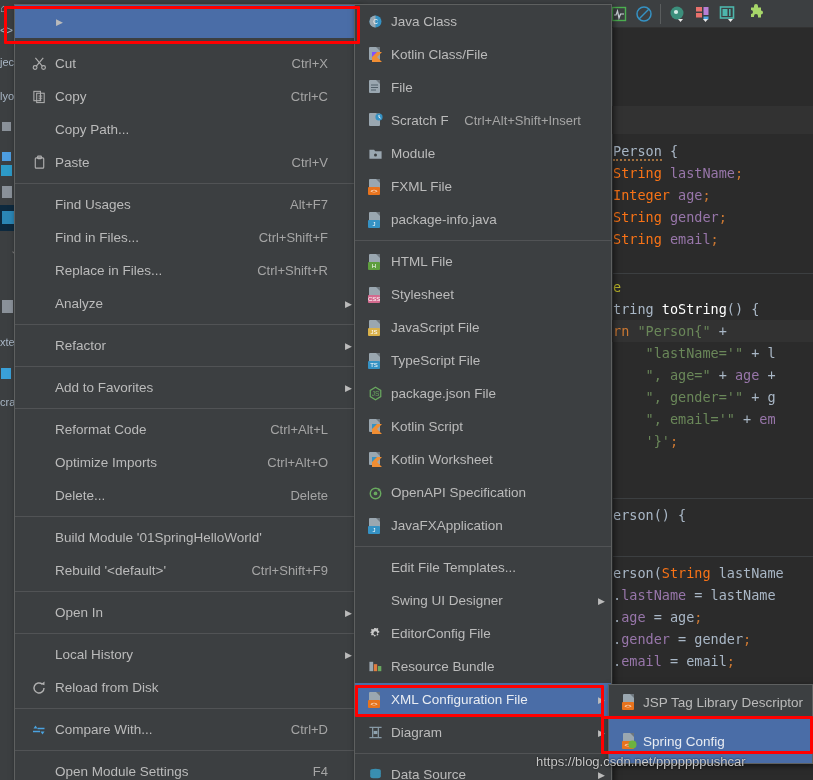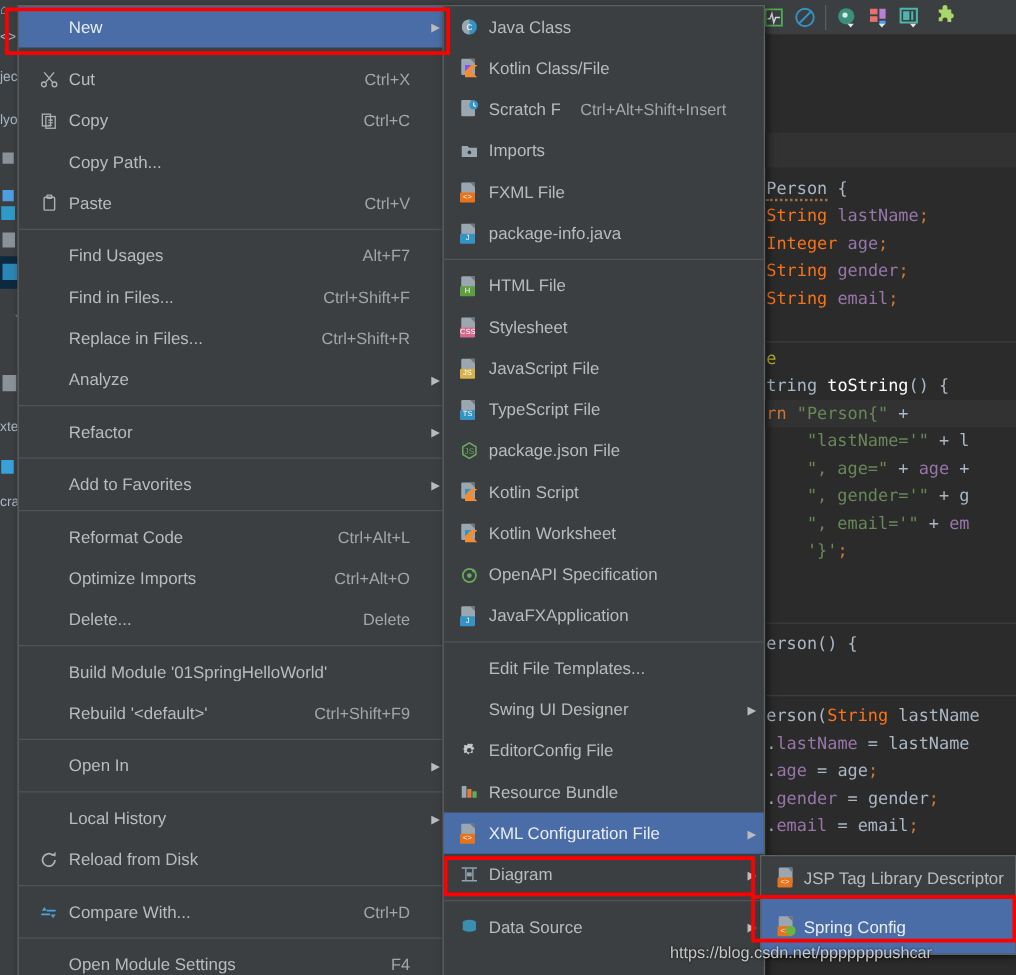--- a/index.html
+++ b/index.html
@@ -211,21 +211,20 @@
     <div class="code-line" style="top:556px;">.<span class="k-field">lastName</span> = lastName</div>
     <div class="code-line" style="top:578px;">.<span class="k-field">age</span> = age<span class="k-kw">;</span></div>
     <div class="code-line" style="top:600px;">.<span class="k-field">gender</span> = gender<span class="k-kw">;</span></div>
     <div class="code-line" style="top:622px;">.<span class="k-field">email</span> = email<span class="k-kw">;</span></div>
   </div>
 
   <div class="menu" id="context-menu">
 
     <div class="menu-item sel">
       <span class="mi-icon"></span>
-      <span class="mi-label">New</span>
       <span class="mi-arrow">▶</span>
     </div>
     <div class="menu-sep"></div>
 
     <div class="menu-item">
       <span class="mi-icon">
         <svg width="15" height="15" viewBox="0 0 16 16">
             <g stroke="#b0b0b0" stroke-width="1.2" fill="none">
         <circle cx="3.3" cy="12.3" r="2"></circle>
               <circle cx="12.3" cy="12.3" r="2"></circle>
@@ -431,20 +430,36 @@
         <svg style="position:absolute;left:5px;top:5px;" width="10" height="10" viewBox="0 0 10 10">
         <path d="M0 0 h10 L5 5 L10 10 H0 z" fill="#f18e33"></path>
               <path d="M0 0 h5 L0 5 z" fill="#7f52ff"></path>
             </svg>
           </span>
       </span>
       <span class="mi-label">Kotlin Class/File</span>
       <span class="mi-arrow"></span>
     </div>
 
+    <div class="menu-item">
+      <span class="mi-icon">
+        <span class="ficon">
+            <span class="pg"></span>
+        <svg style="position:absolute;left:4px;top:4px;" width="8" height="8">
+              <g stroke="#51606a" stroke-width="1">
+        <line x1="0" y1="1" x2="7" y2="1"></line>
+                <line x1="0" y1="3.5" x2="7" y2="3.5"></line>
+                <line x1="0" y1="6" x2="5" y2="6"></line>
+              </g>
+            </svg>
+          </span>
+      </span>
+      <span class="mi-label">File</span>
+      <span class="mi-arrow"></span>
+    </div>
 
     <div class="menu-item">
       <span class="mi-icon">
         <span class="ficon">
             <span class="pg"></span>
         <svg style="position:absolute;left:8px;top:0px;" width="8" height="8">
               <circle cx="4" cy="4" r="3.6" fill="#3592c4"></circle>
         <path d="M4 2 v2.3 l1.6 0.9" stroke="#fff" stroke-width="0.9" fill="none"></path>
             </svg>
           </span>
@@ -454,21 +469,21 @@
       <span class="mi-arrow"></span>
     </div>
 
     <div class="menu-item">
       <span class="mi-icon">
         <svg width="15" height="15" viewBox="0 0 16 16">
             <path d="M1.5 4 h5 l1.2 1.5 h6.8 v8 h-13 z" fill="#9aa7b0"></path>
         <circle cx="8" cy="9.5" r="1.6" fill="#3c3f41"></circle>
           </svg>
       </span>
-      <span class="mi-label">Imports</span>
+      <span class="mi-label">Module</span>
       <span class="mi-arrow"></span>
     </div>
 
     <div class="menu-item">
       <span class="mi-icon">
         <span class="ficon">
             <span class="pg"></span>
             <span class="tag" style="background:#e8731d;">&lt;&gt;</span>
           </span>
       </span>

